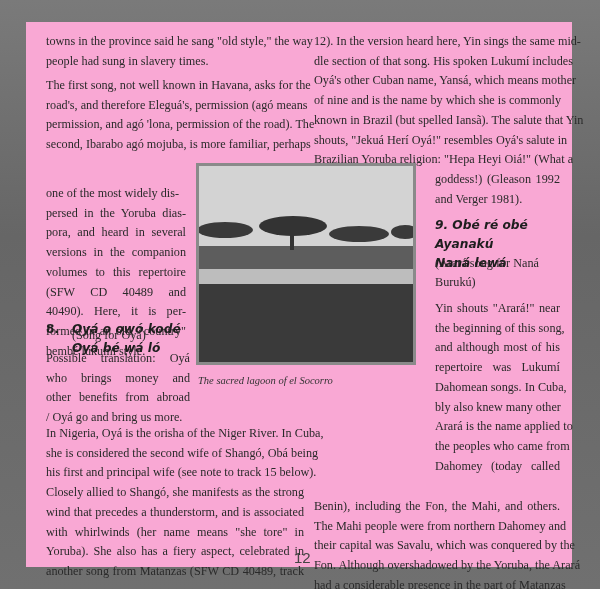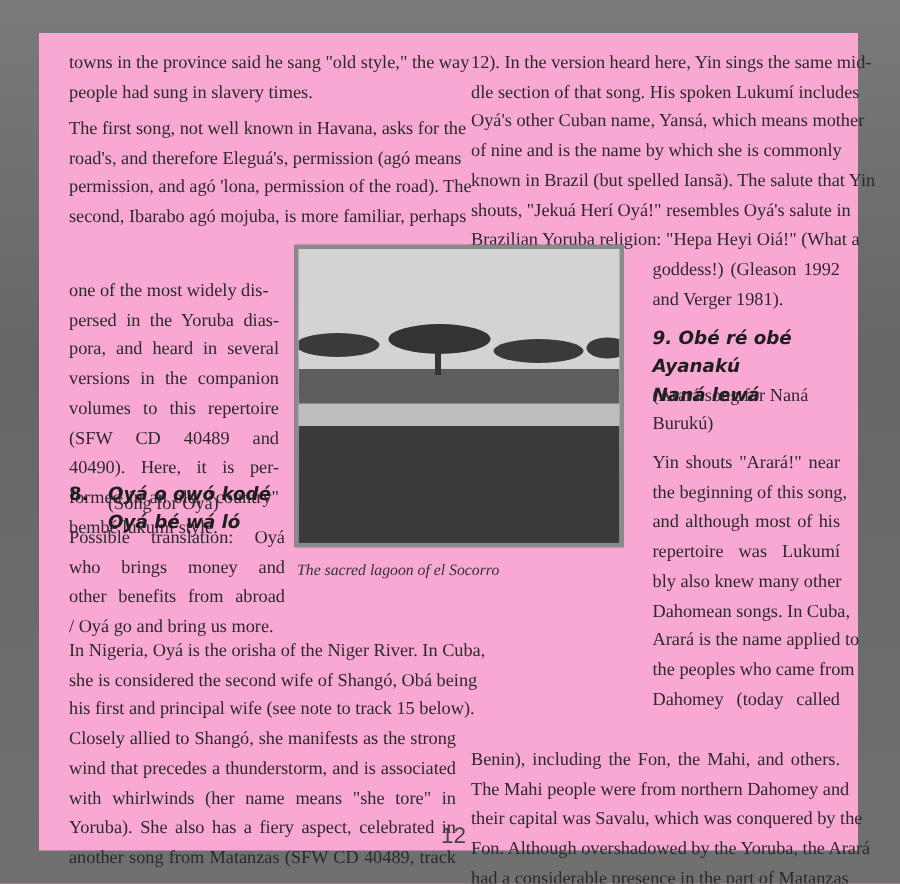--- a/index.html
+++ b/index.html
@@ -116,22 +116,22 @@
   <div class="t" style="left:409px; top:232px; width:125px; line-height:19px;">
     <span>(Arará song for Naná</span><br>
     <span>Burukú)</span>
   </div>
 
   <div class="t" style="left:409px; top:277px; width:125px;">
     <span class="line">Yin shouts "Arará!" near</span>
     <span class="line">the beginning of this song,</span>
     <span class="line">and although most of his</span>
     <span class="line">repertoire was Lukumí</span>
+    <span class="line">Dahomean songs. In Cuba,</span>
     <span class="line">bly also knew many other</span>
-    <span class="line">Dahomean songs. In Cuba,</span>
     <span class="line">Arará is the name applied to</span>
     <span class="line">the peoples who came from</span>
     <span class="line">Dahomey (today called</span>
   </div>
 
   <div class="t" style="left:288px; top:475px; width:246px;">
     <span class="line">Benin), including the Fon, the Mahi, and others.</span>
     <span class="line">The Mahi people were from northern Dahomey and</span>
     <span class="line">their capital was Savalu, which was conquered by the</span>
     <span class="line">Fon. Although overshadowed by the Yoruba, the Arará</span>

